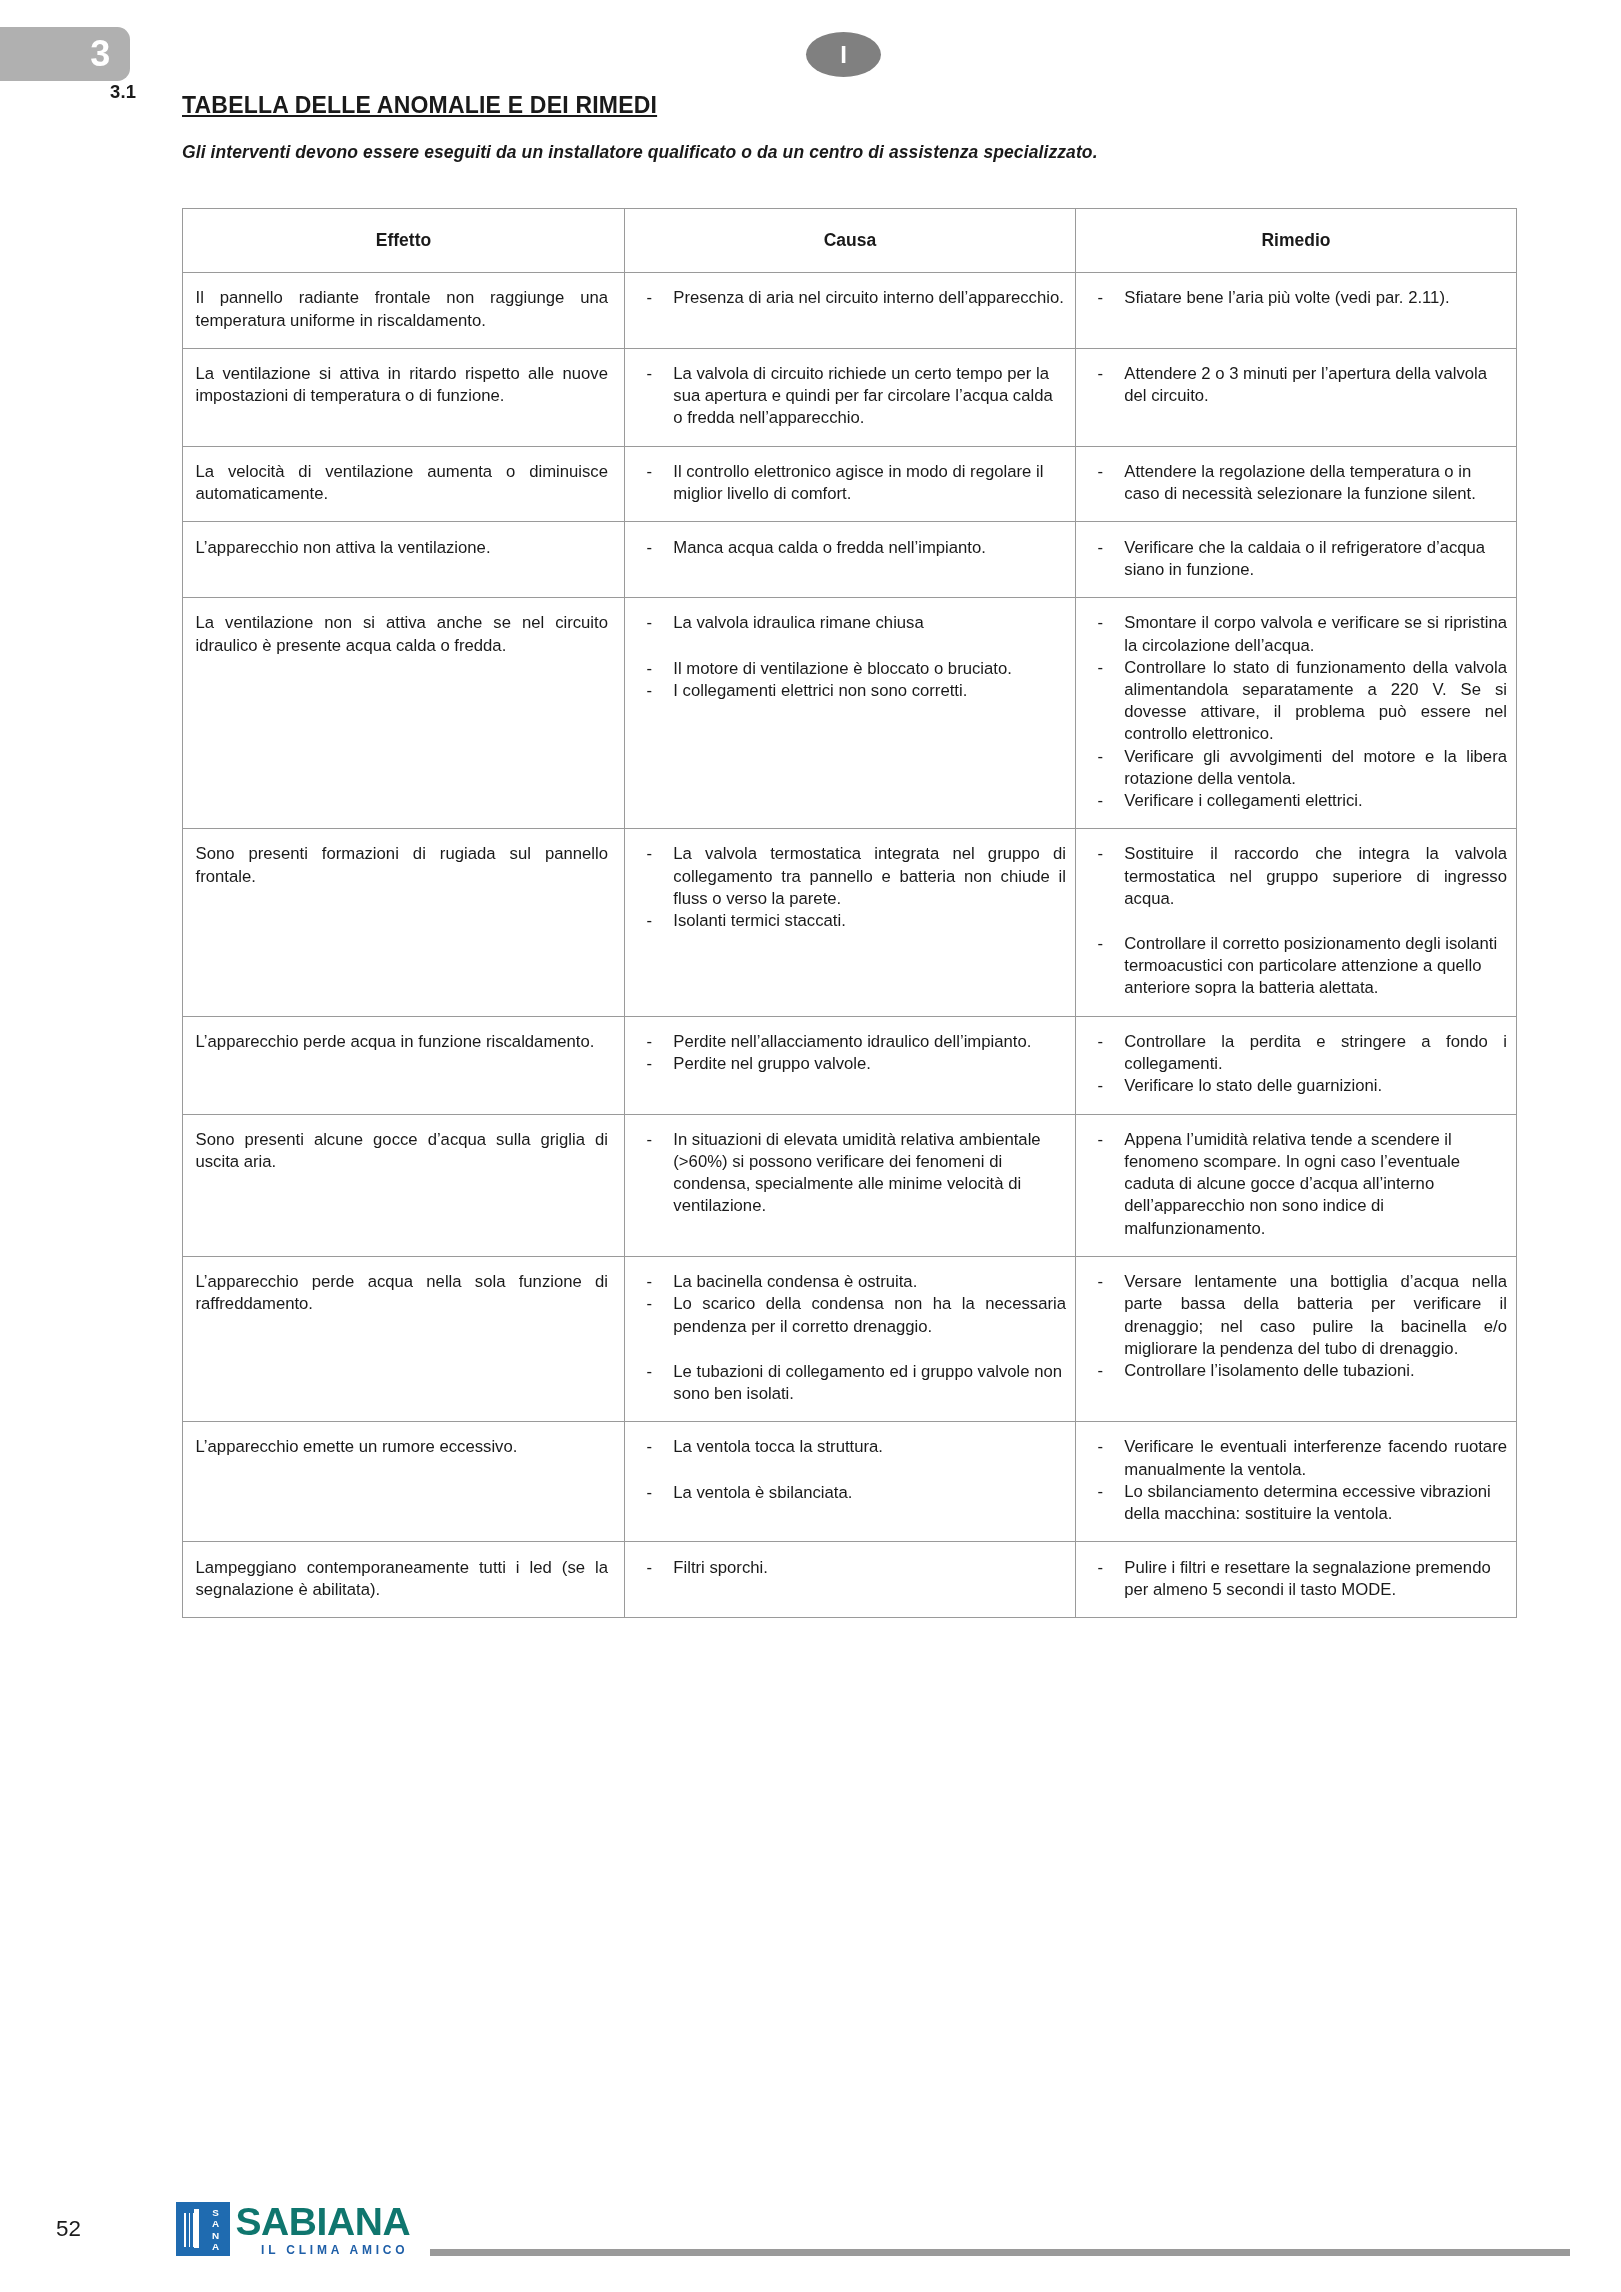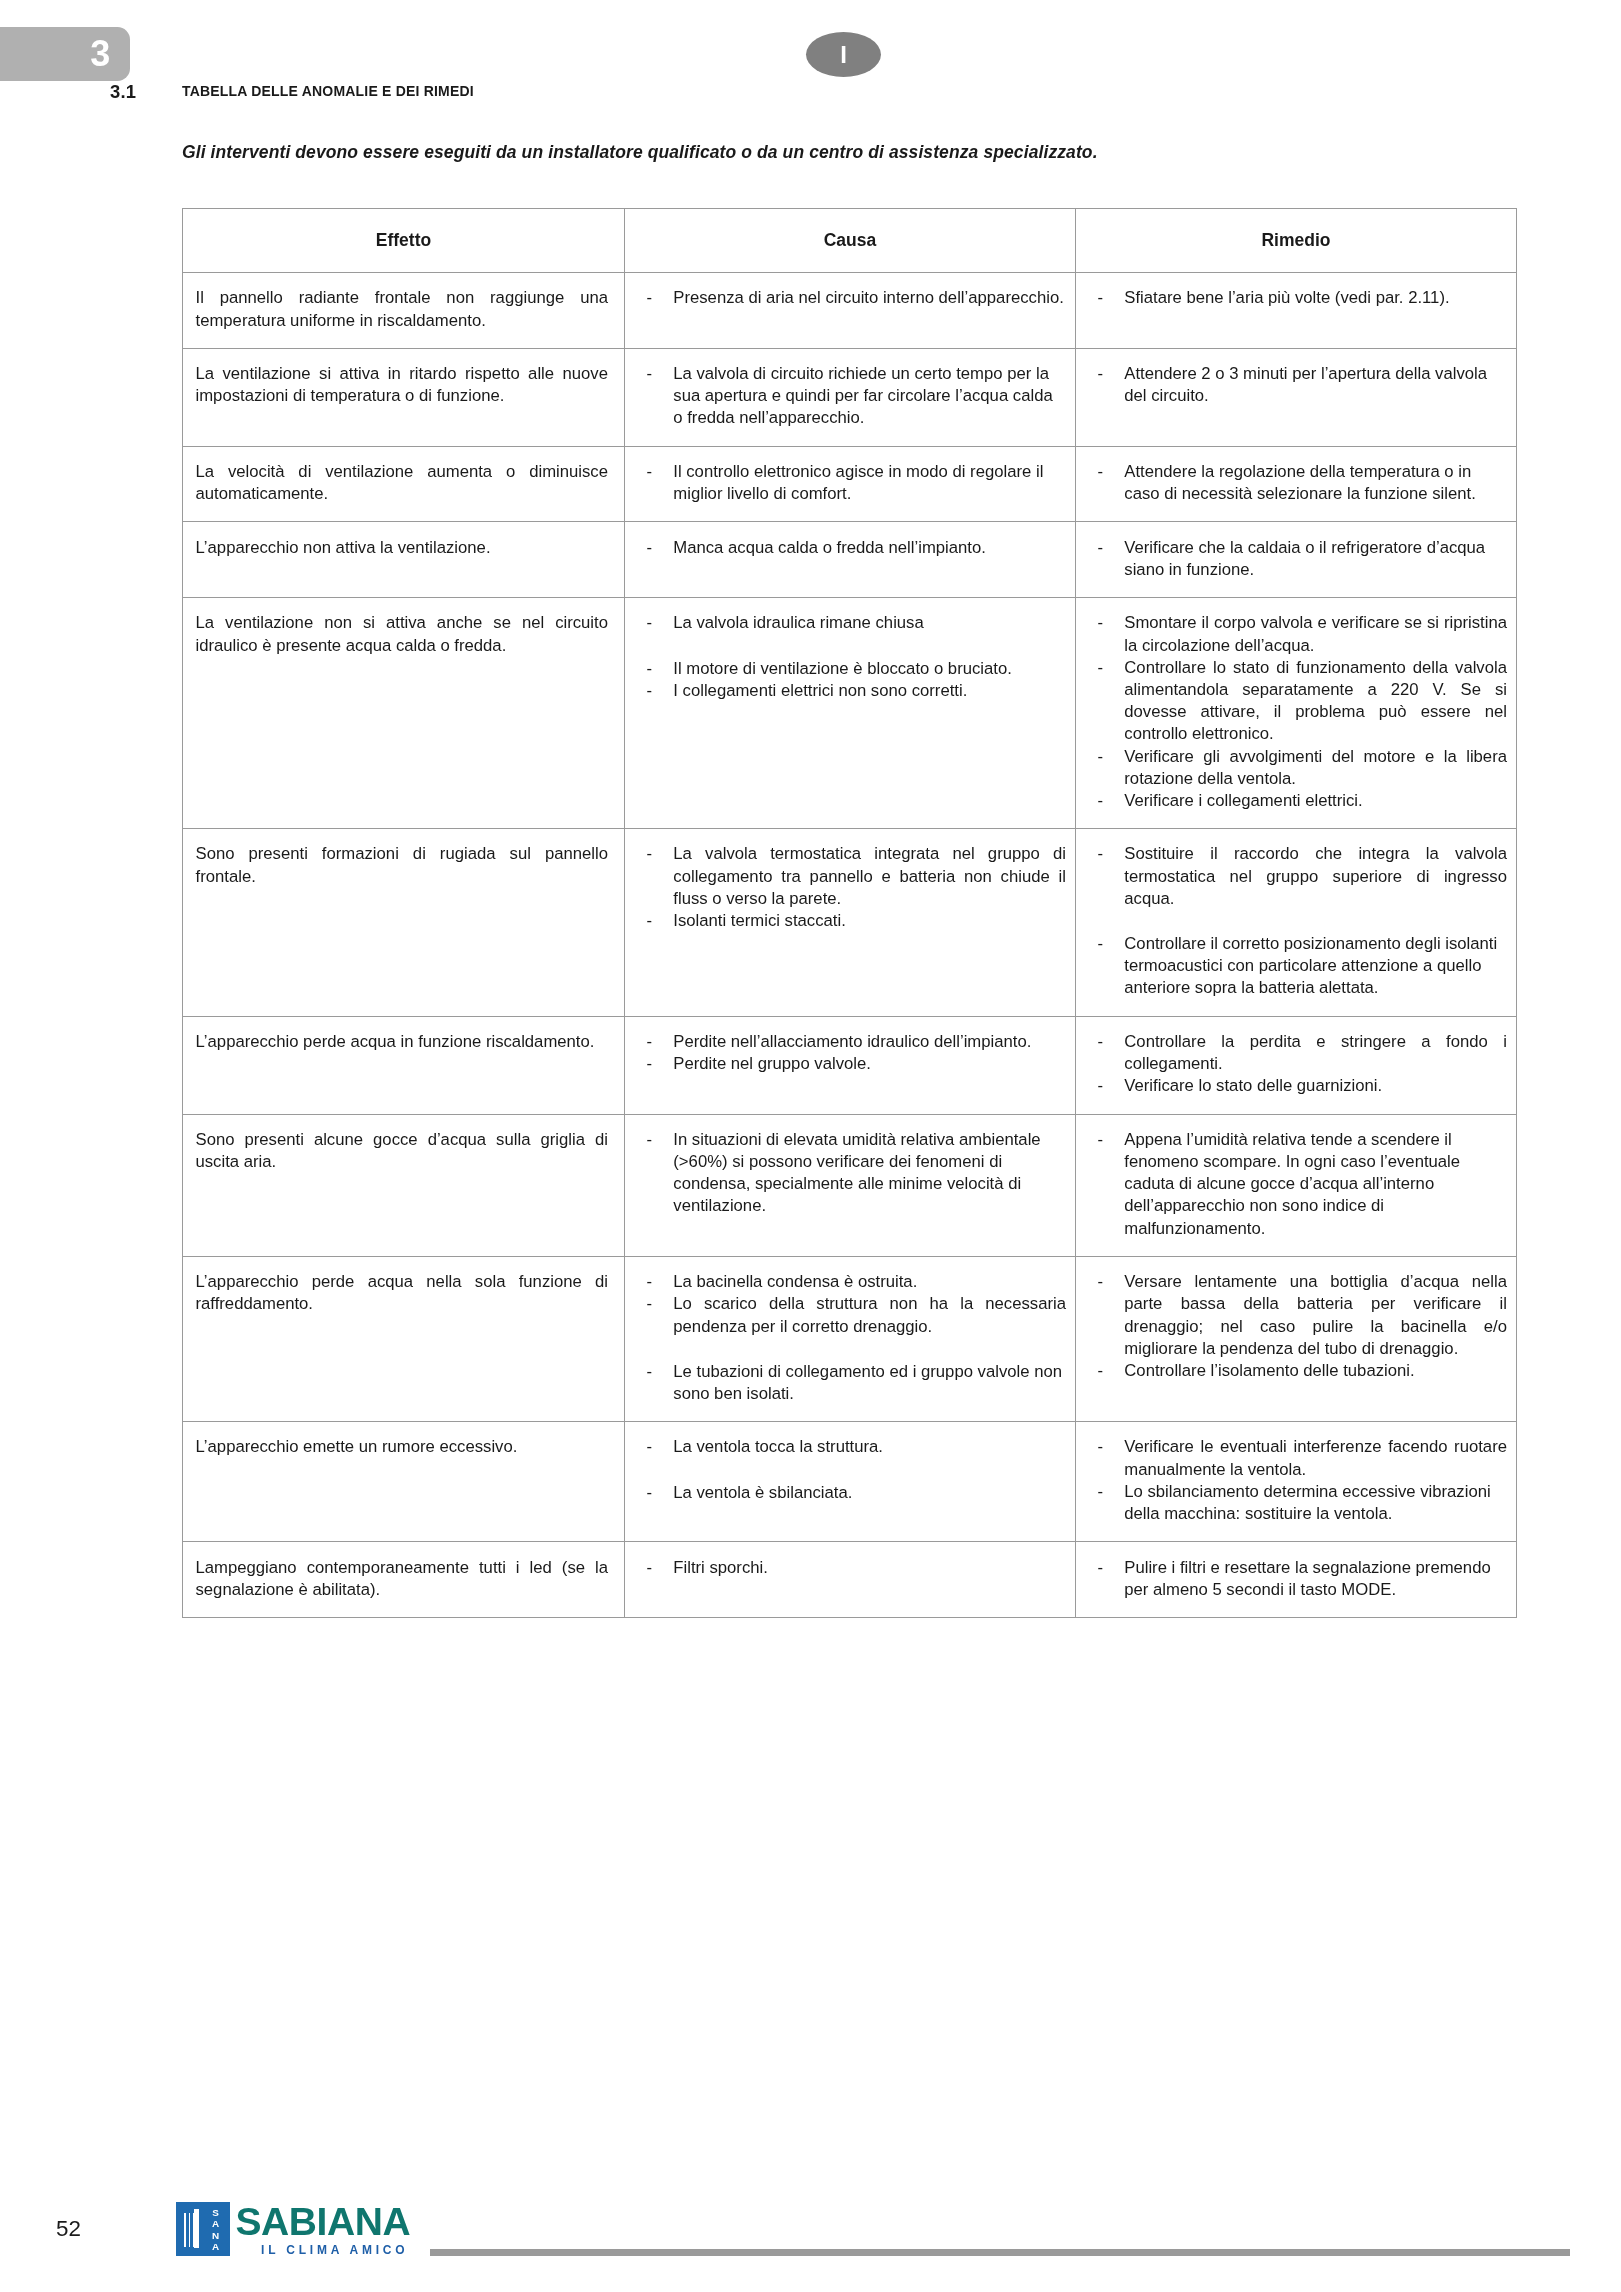--- a/index.html
+++ b/index.html
@@ -70,24 +70,25 @@
     position: absolute;
     left: 110px;
     top: 81px;
     font-size: 18.4px;
     font-weight: bold;
     letter-spacing: 0.2px;
   }
   .section-title {
     position: absolute;
     left: 182px;
-    top: 83px;
-    font-size: 14px;
+    top: 92px;
+    font-size: 23px;
     font-weight: bold;
     letter-spacing: 0.2px;
+    text-decoration: underline;
   }
   .section-note {
     position: absolute;
     left: 182px;
     top: 142px;
     font-size: 17.5px;
     font-weight: bold;
     letter-spacing: 0.1px;
     font-style: italic;
   }
@@ -399,21 +400,21 @@
             </ul>
           </td>
         </tr>
         <tr>
           <td>
             <div class="cell cell-effetto">L’apparecchio perde acqua nella sola funzione di raffreddamento.</div>
           </td>
           <td>
             <ul class="bullets">
               <li>La bacinella condensa è ostruita.</li>
-              <li>Lo scarico della struttura non ha la necessaria pendenza per il corretto drenaggio.</li>
+              <li>Lo scarico della condensa non ha la necessaria pendenza per il corretto drenaggio.</li>
               <li class="gap">Le tubazioni di collegamento ed i gruppo valvole non sono ben isolati.</li>
             </ul>
           </td>
           <td>
             <ul class="bullets">
               <li>Versare lentamente una bottiglia d’acqua nella parte bassa della batteria per verificare il drenaggio; nel caso pulire la bacinella e/o migliorare la pendenza del tubo di drenaggio.</li>
               <li>Controllare l’isolamento delle tubazioni.</li>
             </ul>
           </td>
         </tr>

